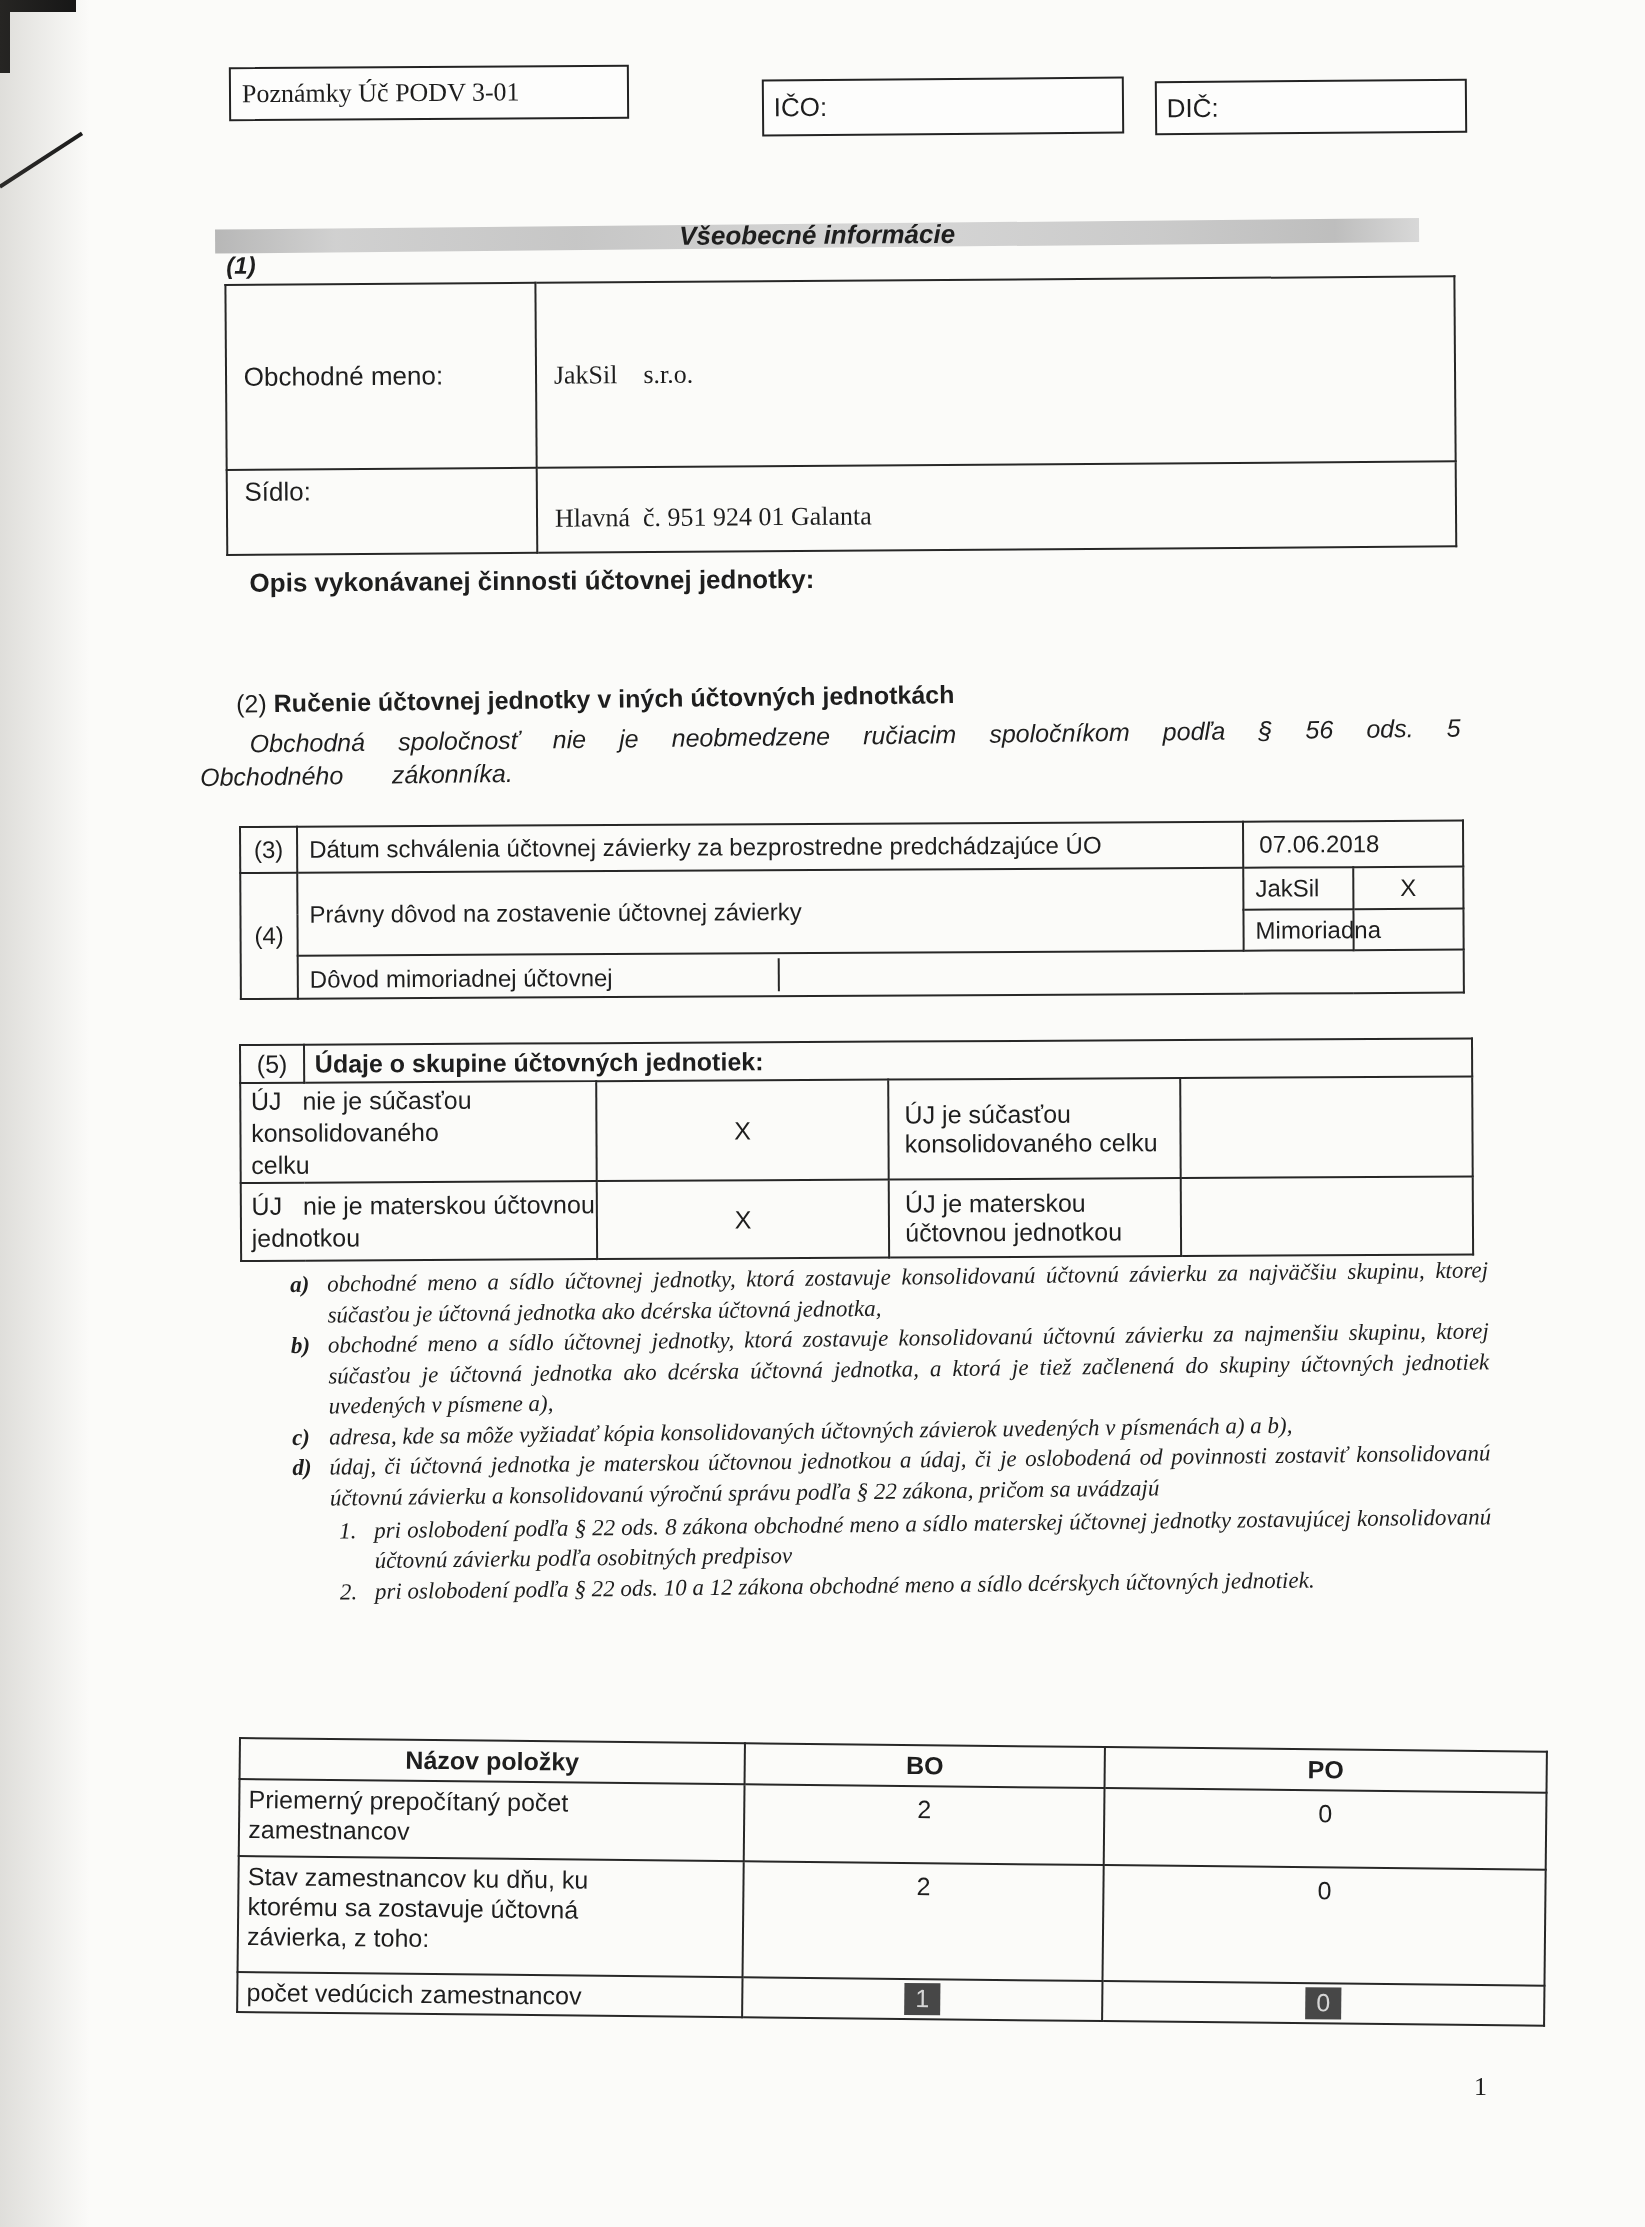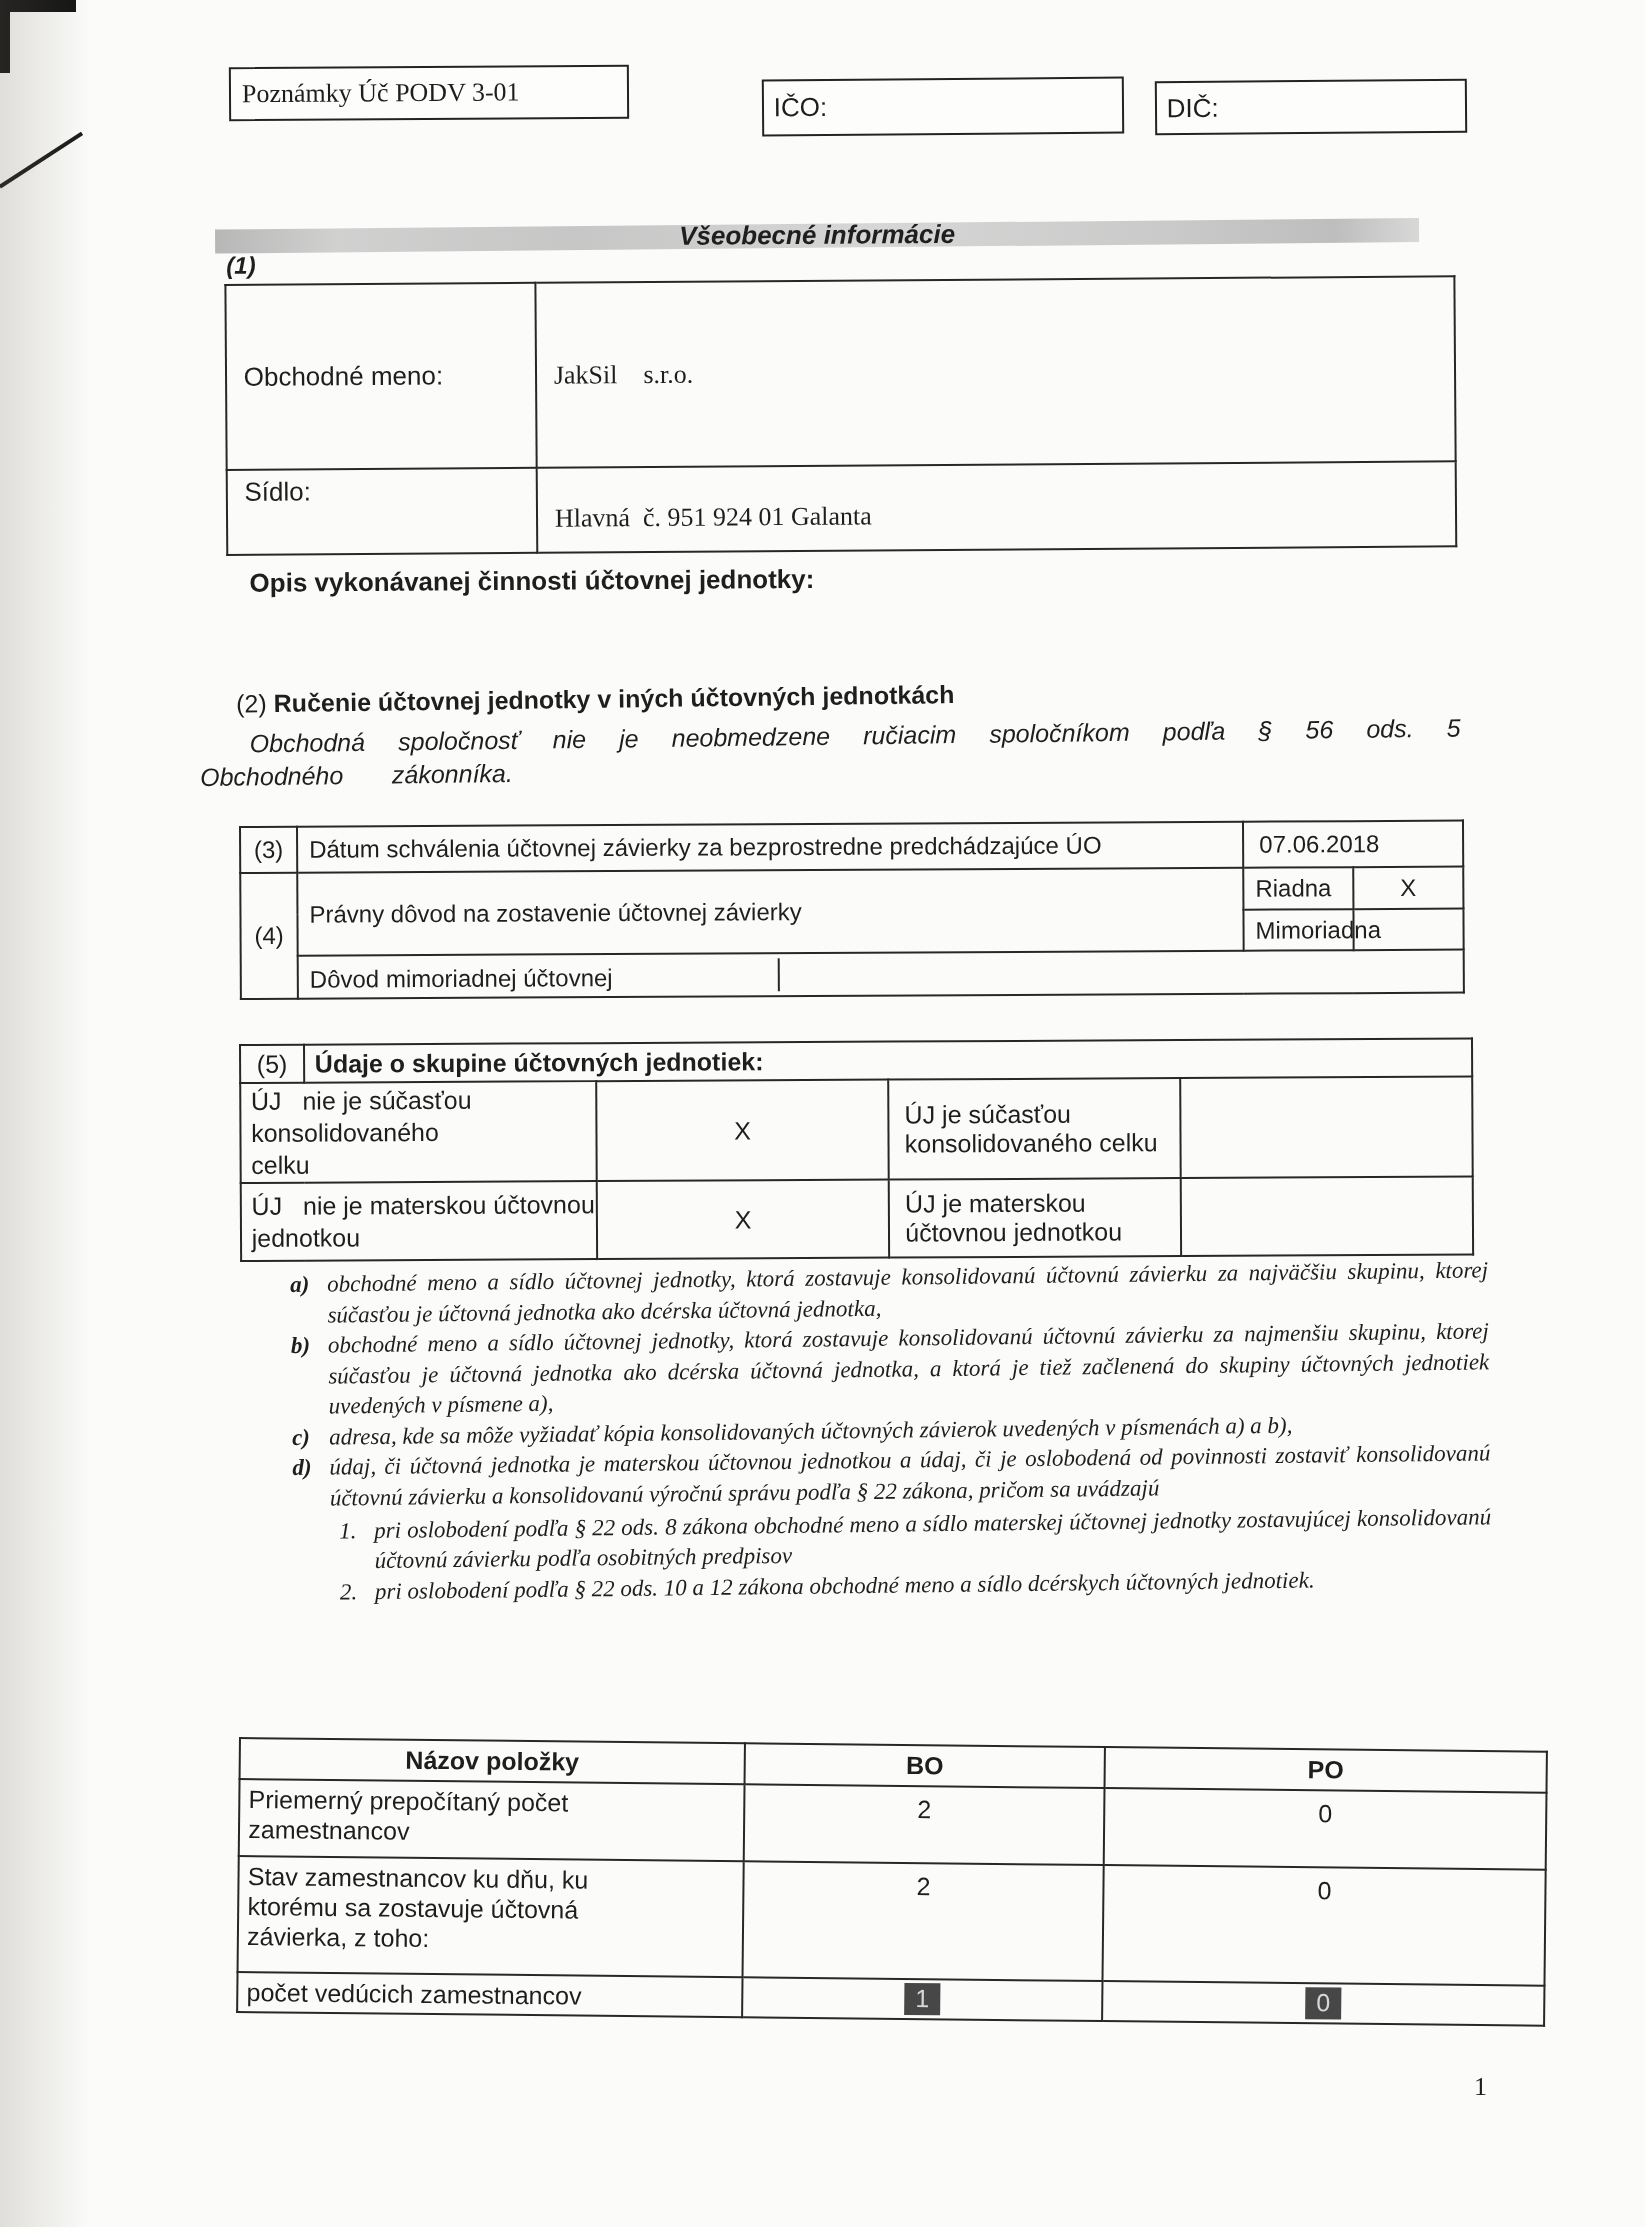--- a/index.html
+++ b/index.html
@@ -171,21 +171,21 @@
   <table class="t34">
     <tbody>
         <tr class="r1">
       <td class="cnum">(3)</td>
       <td class="clab">Dátum schválenia účtovnej závierky za bezprostredne predchádzajúce ÚO</td>
       <td class="date" colspan="2">07.06.2018</td>
     </tr>
     <tr class="r2">
       <td class="cnum" rowspan="3">(4)</td>
       <td class="clab" rowspan="2">Právny dôvod na zostavenie účtovnej závierky</td>
-      <td class="copt">Riadna</td>
+      <td class="copt">JakSil</td>
       <td class="cx">X</td>
     </tr>
     <tr class="r3">
       <td class="copt">Mimoriadna</td>
       <td class="cx"></td>
     </tr>
     <tr class="r4">
       <td class="reason-td" colspan="3">
         <div class="reason-flex">
           <div class="reason-label">Dôvod mimoriadnej účtovnej</div>

